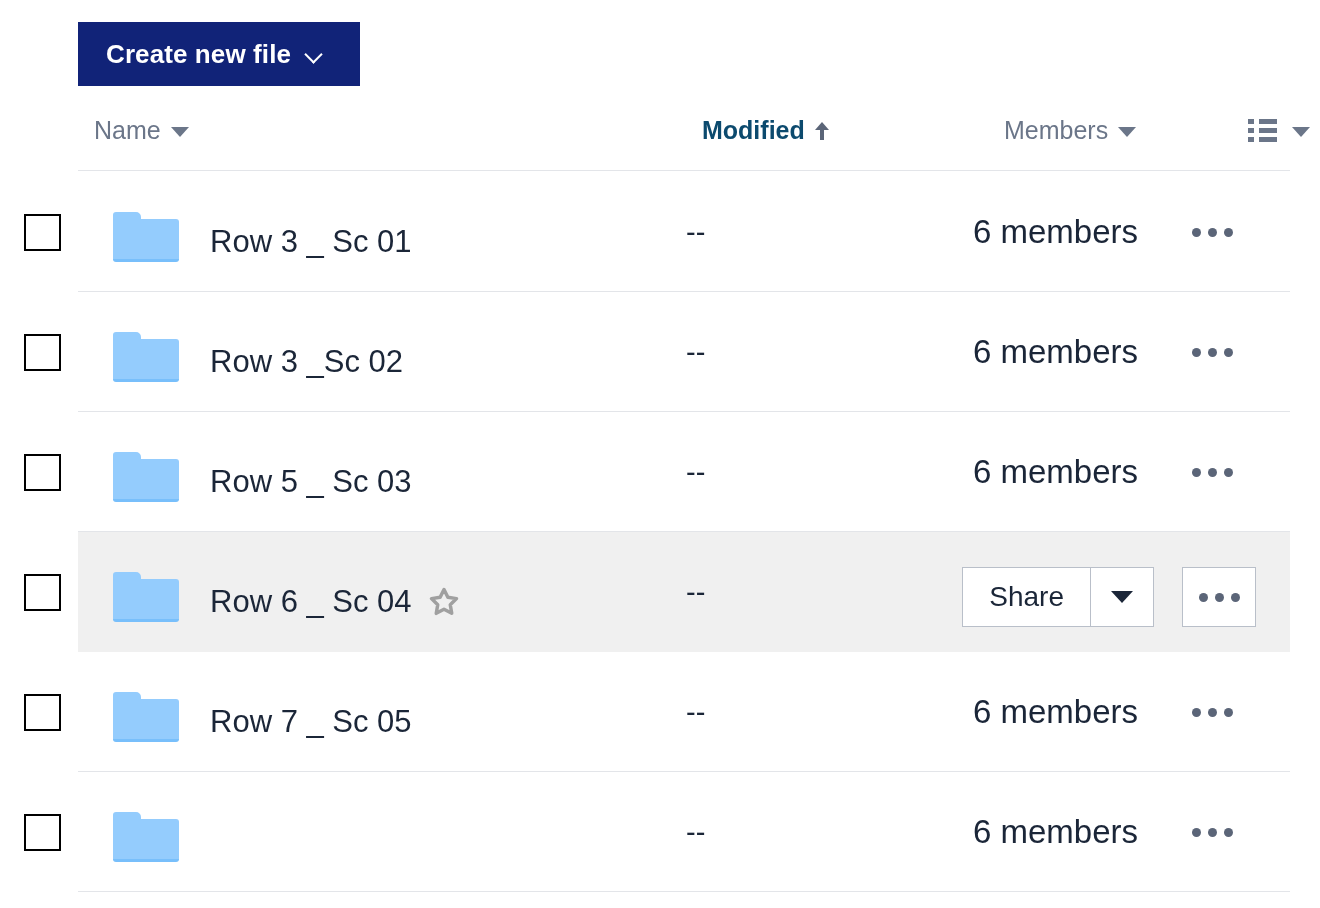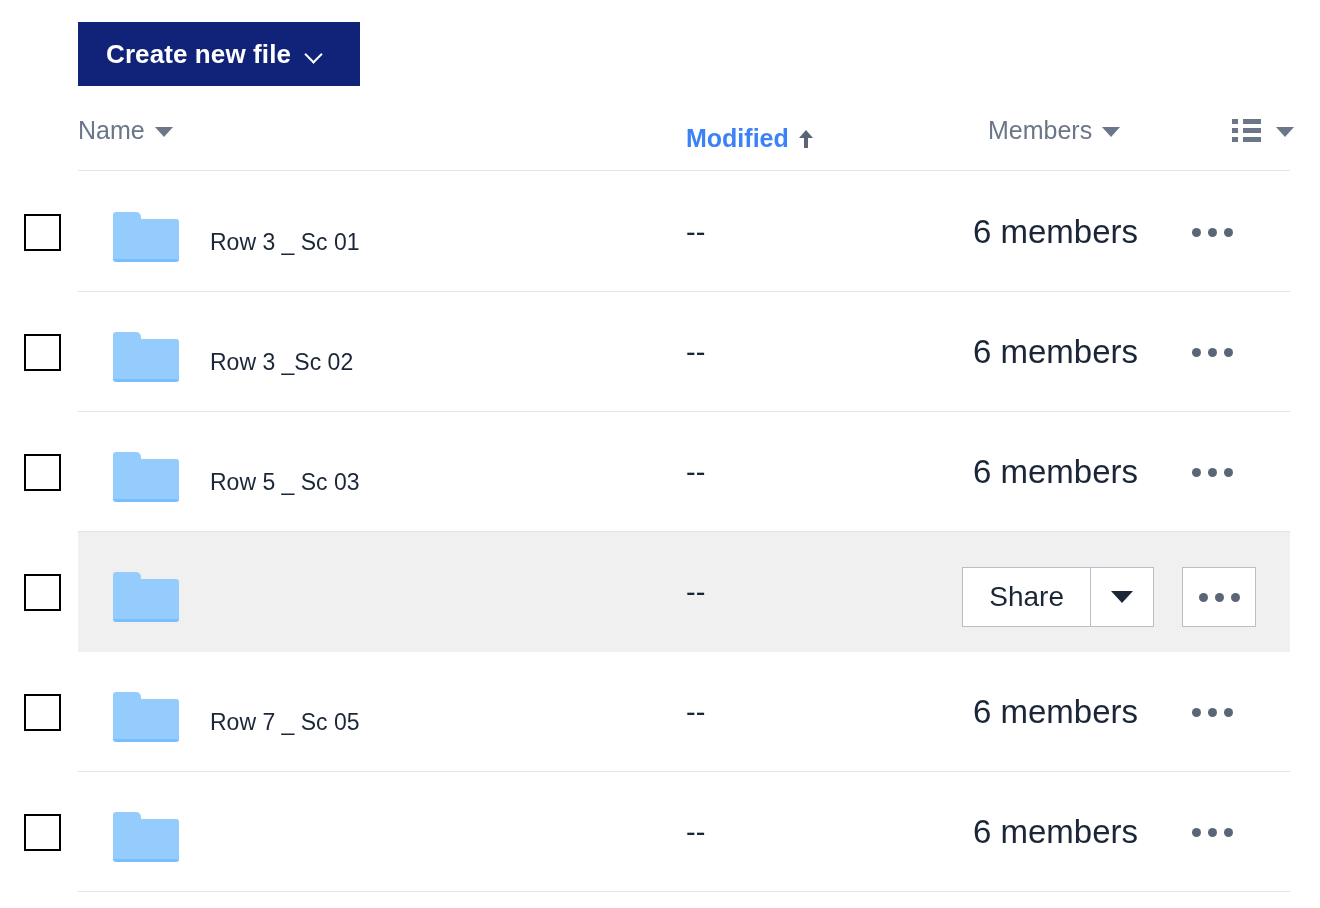--- a/index.html
+++ b/index.html
@@ -58,37 +58,37 @@
     width: 11px;
     height: 11px;
     border-right: 2.6px solid #ffffff;
     border-bottom: 2.6px solid #ffffff;
     transform: rotate(45deg);
   }
 
   
   .col-header {
     position: absolute;
-    left: 0;
+    left: 16px;
     top: 112px;
     width: 1140px;
     height: 58px;
   }
   .hdr-cell {
     position: absolute;
     display: flex;
     align-items: center;
     gap: 10px;
     color: #6b7689;
     font-size: 25px;
     cursor: pointer;
     white-space: nowrap;
   }
   .hdr-name     { left: 78px;  top: 4px; }
-  .hdr-modified { left: 686px; top: 4px; color: #3b82f6; font-weight: bold; margin-top: 8px; }
+  .hdr-modified { left: 686px; top: 4px; color: #0c4a6e; font-weight: bold; }
   .hdr-members  { left: 988px; top: 4px; }
   .hdr-view     { left: 1232px; top: 6px; gap: 14px; }
 
   .tri-down {
     width: 0; height: 0;
     border-left: 9px solid transparent;
     border-right: 9px solid transparent;
     border-top: 10px solid #6b7689;
     display: inline-block;
     margin-top: 3px;
@@ -203,21 +203,21 @@
 
   .name {
     position: absolute;
     left: 210px;
     top: 0;
     height: 140px;
     display: flex;
     align-items: center;
     gap: 16px;
     color: #1b2638;
-    font-size: 23px;
+    font-size: 31px;
     white-space: nowrap;
     cursor: pointer;
   }
 
   .star {
     width: 32px; height: 32px;
     display: inline-block;
     cursor: pointer;
   }
 
@@ -420,20 +420,26 @@
         </div>
         <div class="sep"></div>
       </div>
       <div class="row hovered">
         <div class="hl"></div>
         <div class="checkbox"></div>
         <div class="folder">
           <div class="tab"></div>
           <div class="body"></div>
         </div>
+        <div class="name">
+          <span>Row 6 _ Sc 04</span>
+          <span class="star"><svg viewBox="0 0 24 24" width="32" height="32" aria-hidden="true">
+              <path d="M12 2.6l2.9 5.9 6.5.95-4.7 4.58 1.1 6.47L12 17.44 6.2 20.5l1.1-6.47L2.6 9.45l6.5-.95z" fill="none" stroke="#a0a0a0" stroke-width="2.6" stroke-linejoin="round"></path>
+            </svg></span>
+        </div>
         <div class="modified">--</div>
         <div class="share-group">
           <div class="share-btn">Share</div>
           <div class="share-caret">
             <span class="tri"></span>
           </div>
         </div>
         <div class="dots-btn">
           <span></span>
           <span></span>

